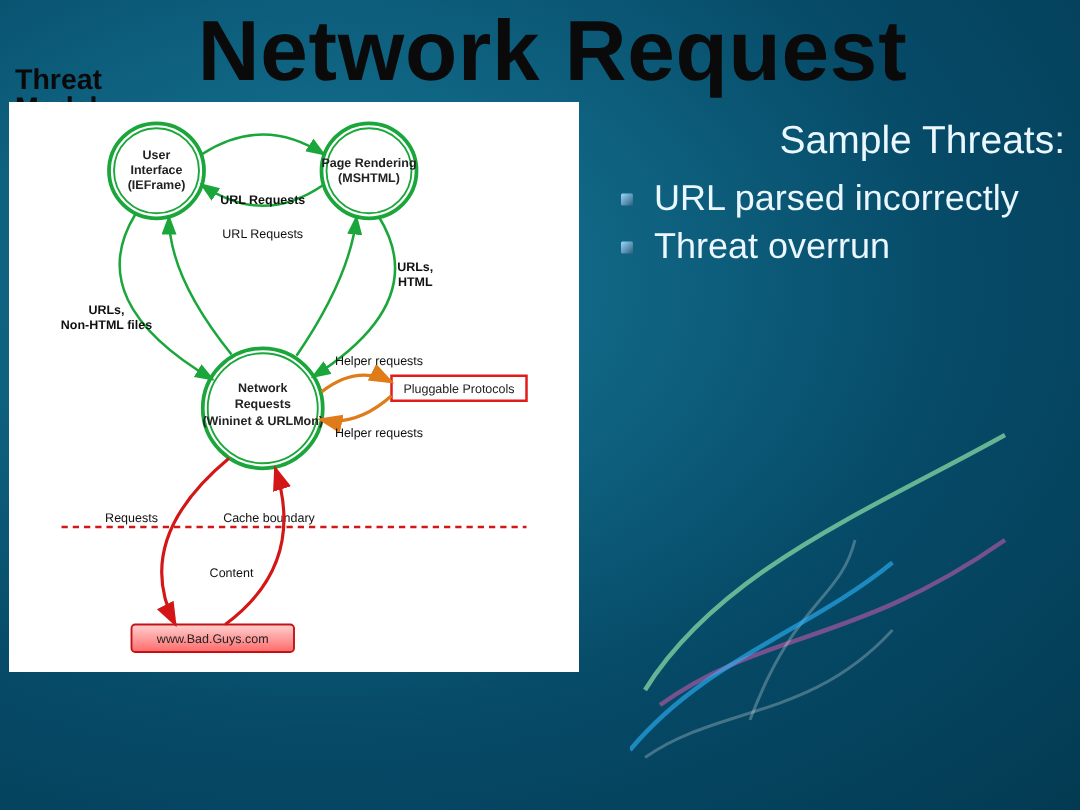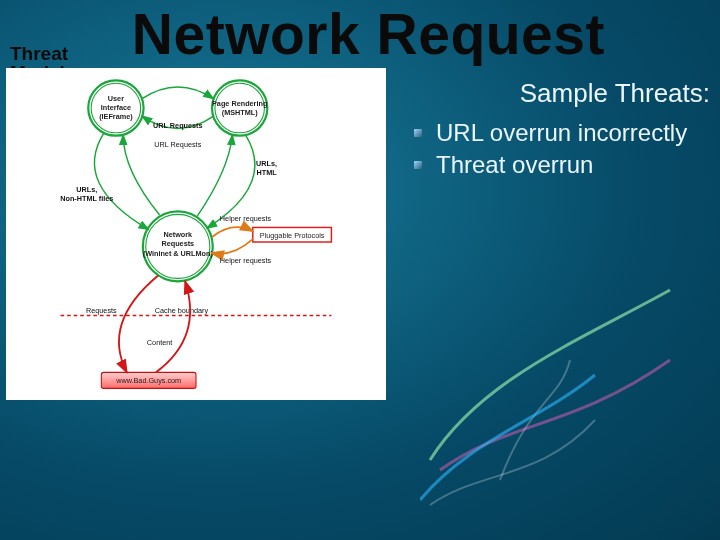--- a/index.html
+++ b/index.html
@@ -32,21 +32,21 @@
     color: #0a0a0a;
     font-weight: bold;
     font-size: 57px;
     line-height: 1;
     letter-spacing: 0.5px;
   }
 
   .diagram-panel {
     position: absolute;
     top: 68px; left: 6px;
-    width: 380px; height: 332px;
+    width: 380px; height: 380px;
     background: #ffffff;
   }
   .diagram-panel svg { width: 100%; height: 100%; }
 
   .node-text { font-size: 10px; fill: #222; text-anchor: middle; font-family: Arial, sans-serif; }
   .node-text.bold { font-weight: bold; }
   .edge-text { font-size: 10px; fill: #111; text-anchor: middle; font-family: Arial, sans-serif; }
 
   .threats {
     position: absolute;
@@ -172,16 +172,16 @@
     <path d="M138 285 Q 60 350 95 418" stroke="#d31717" stroke-width="2.5" fill="none" marker-end="url(#arrR)"></path>
     <path d="M135 418 Q 200 370 175 293" stroke="#d31717" stroke-width="2.5" fill="none" marker-end="url(#arrR)"></path>
     <text class="edge-text" x="60" y="336">Requests</text>
     <text class="edge-text" x="140" y="380">Content</text>
   </svg>
 </div>
 
 <div class="threats">
   <div class="threats-heading">Sample Threats:</div>
   <ul>
-    <li>URL overrun incorrectly</li>
+    <li>URL parsed incorrectly</li>
     <li>Threat overrun</li>
   </ul>
 </div>
 
 </body></html>

